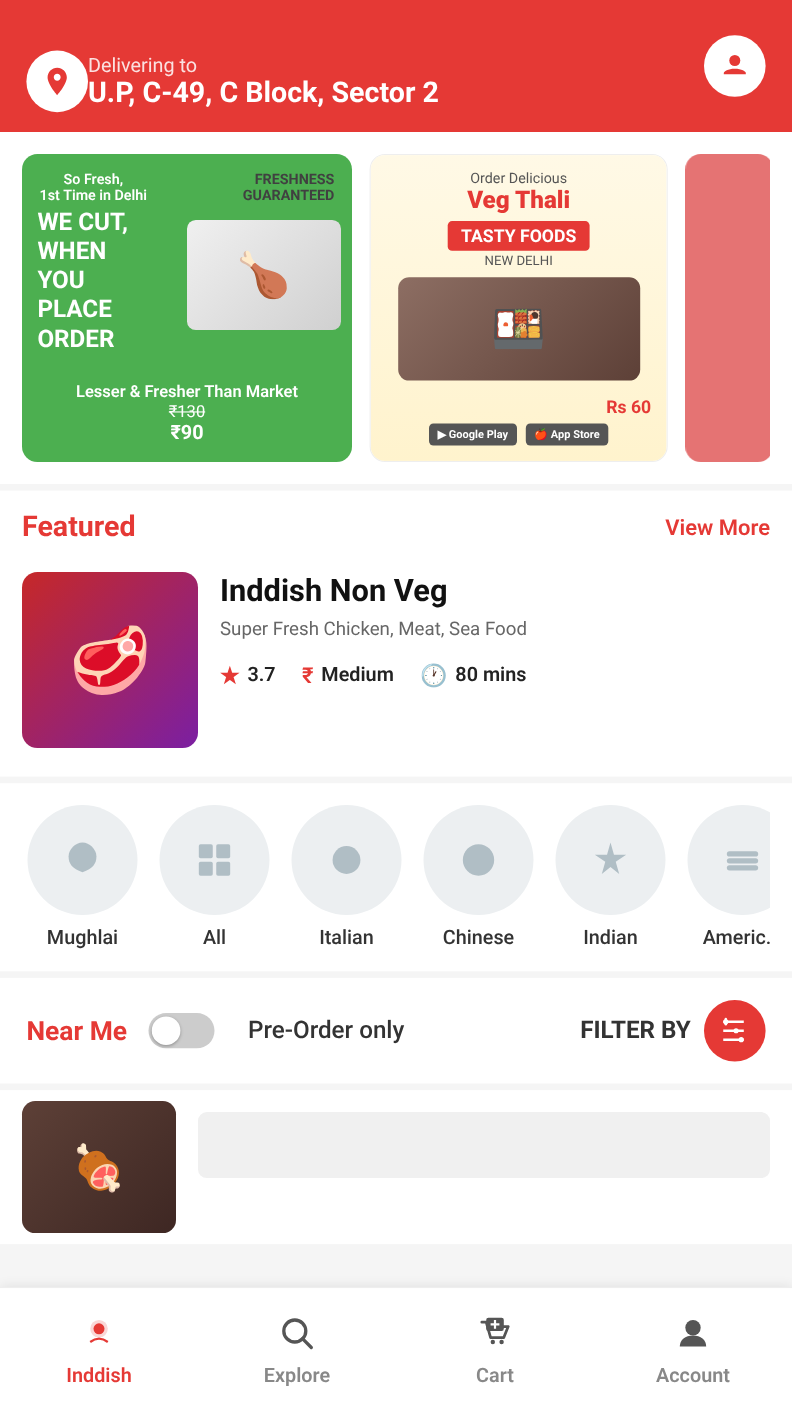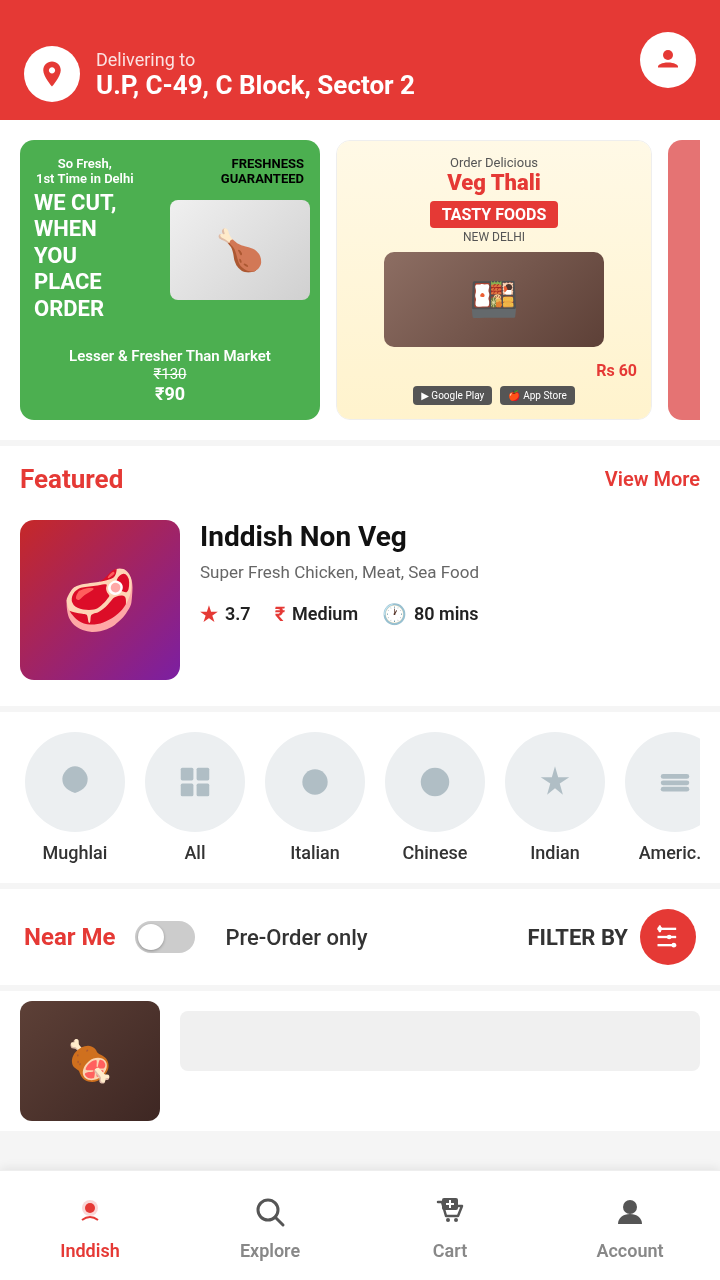--- a/index.html
+++ b/index.html
@@ -18,21 +18,20 @@
       background: #e53935;
       padding: 18px 24px;
       display: flex;
       align-items: center;
       justify-content: space-between;
       height: 120px;
     }
     .header-left {
       display: flex;
       align-items: center;
-      gap: 16px;
       margin-top: 28px;
     }
     .location-icon-wrap {
       width: 56px;
       height: 56px;
       background: white;
       border-radius: 50%;
       display: flex;
       align-items: center;
       justify-content: center;
@@ -87,21 +86,21 @@
       flex-direction: column;
       justify-content: space-between;
     }
     .banner-green-top {
       color: white;
       font-size: 13px;
       font-weight: 600;
       text-align: center;
     }
     .banner-green-freshness {
-      color: #000000;
+      color: #404040;
       font-size: 13px;
       font-weight: 700;
       text-align: right;
     }
     .banner-green-left-text {
       color: white;
       font-size: 22px;
       font-weight: 700;
       line-height: 1.2;
       position: absolute;
@@ -133,21 +132,21 @@
       width: 140px;
       height: 100px;
       background: linear-gradient(135deg, #f0f0f0 0%, #d0d0d0 100%);
       border-radius: 8px;
       display: flex;
       align-items: center;
       justify-content: center;
       font-size: 40px;
     }
     .banner-card-white {
-      width: 316px;
+      width: 271px;
       height: 280px;
       background: white;
       border: 1px solid #eee;
       position: relative;
       overflow: hidden;
     }
     .banner-white-inner {
       width: 100%;
       height: 100%;
       background: linear-gradient(to bottom, #fff9e6, #fff3cd);
@@ -485,21 +484,21 @@
     </div>
 
     <div class="banner-card banner-card-white">
       <div class="banner-white-inner">
         <div class="veg-thali-label">Order Delicious</div>
         <div class="veg-thali-title">Veg Thali</div>
         <div class="tasty-foods-box">TASTY FOODS</div>
         <div class="new-delhi-text">NEW DELHI</div>
         <div class="thali-food-img">🍱</div>
         <div class="rs60-label">Rs 60</div>
-        <div style="display:flex;gap:8px;margin-top:6px;align-items:center;">
+        <div style="display:flex;gap:8px;margin-top:6px;align-items:center;font-weight:bold;">
           <div style="background:#555;color:white;font-size:10px;padding:4px 8px;border-radius:4px;">▶ Google Play</div>
           <div style="background:#555;color:white;font-size:10px;padding:4px 8px;border-radius:4px;">🍎 App Store</div>
         </div>
       </div>
     </div>
 
     <div class="banner-card-partial"></div>
   </div>
 </div>
 

